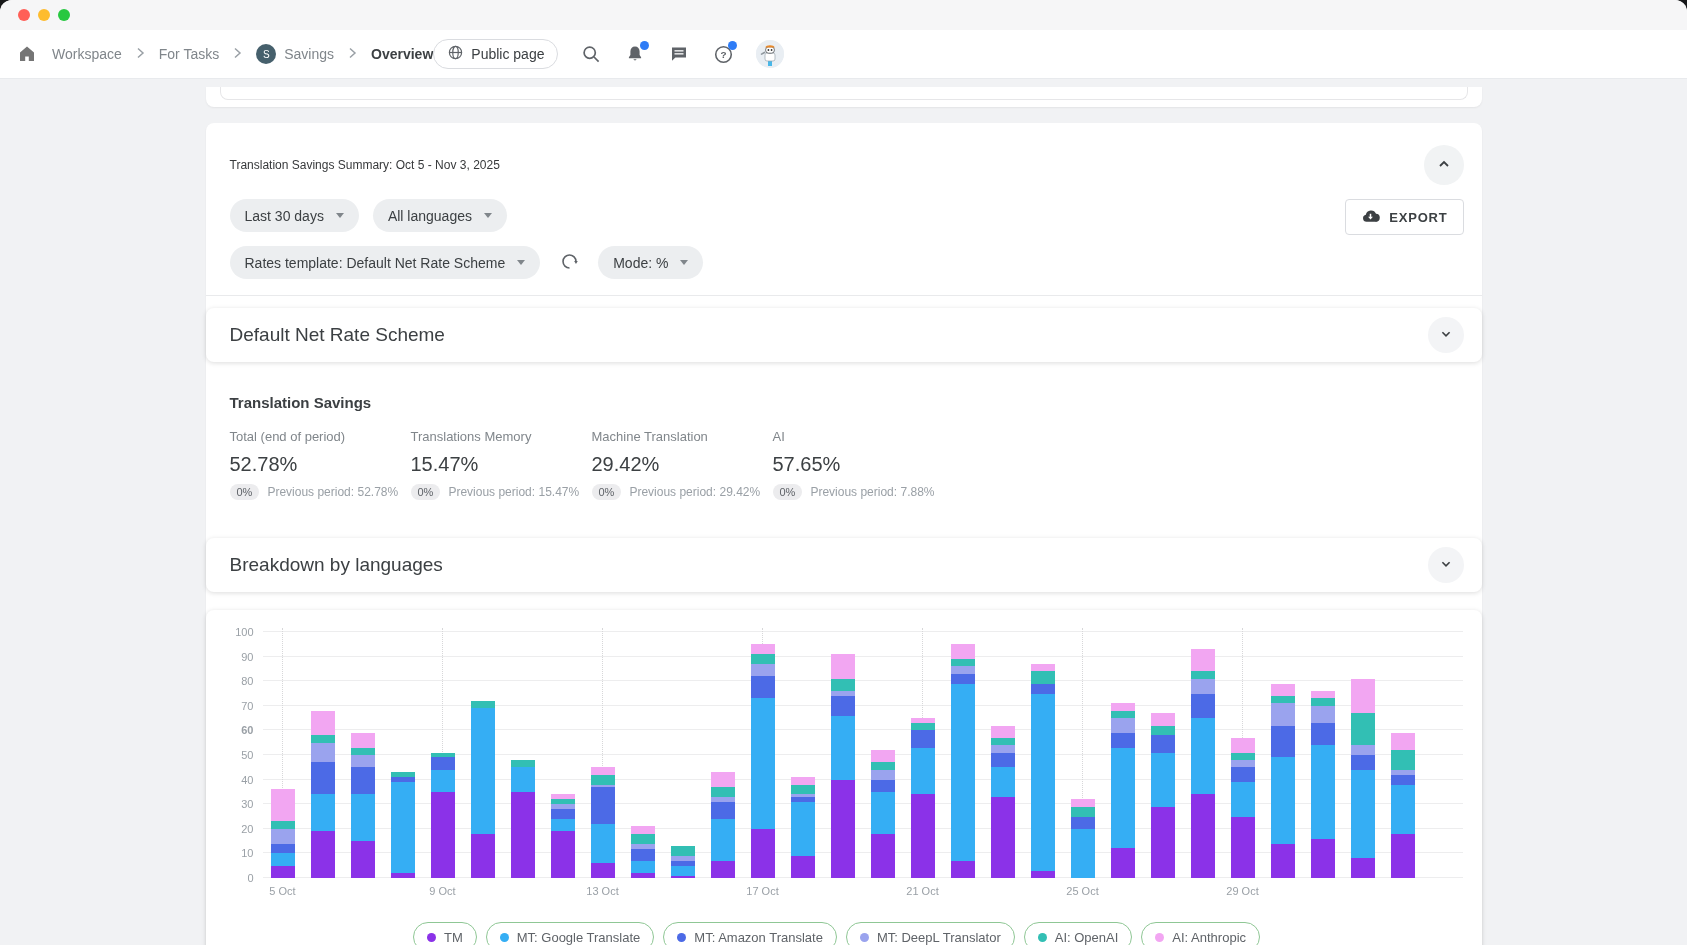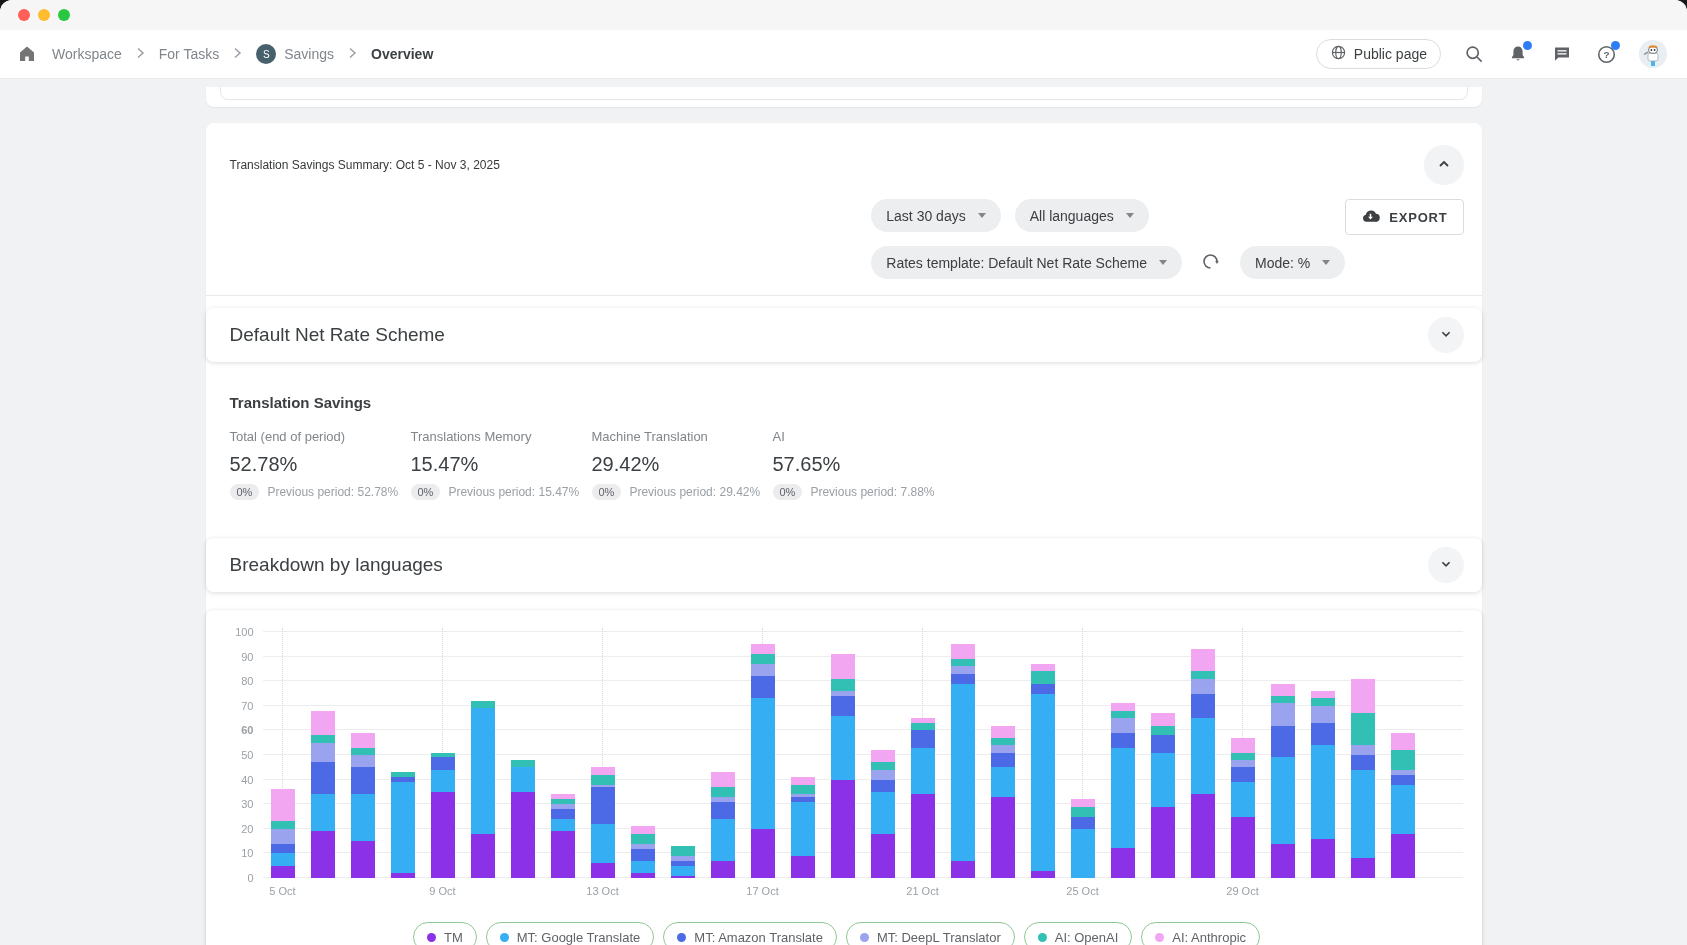--- a/index.html
+++ b/index.html
@@ -3,21 +3,21 @@
 <meta charset="utf-8">
 <style>
   html,body{margin:0;padding:0;width:1687px;height:945px;background:#17181a;overflow:hidden;
     font-family:"Liberation Sans",sans-serif;-webkit-font-smoothing:antialiased;}
   .window{position:absolute;inset:0;border-radius:12px 12px 0 0;overflow:hidden;background:#f1f2f4;}
   
   .titlebar{height:30px;background:#f6f6f7;display:flex;align-items:center;padding-left:18px;gap:8px;}
   .tl{width:12px;height:12px;border-radius:50%;}
   
   .navbar{height:48px;background:#fff;border-bottom:1px solid #e8eaed;display:flex;align-items:center;
-    padding:0 20px 0 16px;justify-content:space-between;}
+    padding:0 20px 0 16px;}
   .crumbs{display:flex;align-items:center;gap:14px;font-size:14px;color:#80868b;}
   .crumb{display:flex;align-items:center;gap:8px;cursor:pointer;}
   .crumb.current{color:#3c4043;font-weight:bold;}
   .crumb-avatar{width:20px;height:20px;border-radius:50%;background:#46606c;color:#fff;font-size:10px;
     display:flex;align-items:center;justify-content:center;}
   .nav-right{display:flex;align-items:center;gap:22px;}
   .pill-btn{display:flex;align-items:center;gap:7px;height:30px;padding:0 13px;border:1px solid #dadce0;
     border-radius:15px;background:#fff;font-size:14px;color:#3c4043;cursor:pointer;}
   .nav-ic{position:relative;width:22px;height:22px;display:flex;align-items:center;justify-content:center;cursor:pointer;}
   .dot-badge{position:absolute;top:-2px;right:-3px;width:9px;height:9px;border-radius:50%;background:#2e7cf6;}
@@ -28,21 +28,21 @@
   .partial-card{margin-top:8px;height:20px;background:#fff;border-radius:0 0 8px 8px;
     box-shadow:0 1px 2px rgba(0,0,0,.06);padding:0 14px;}
   .partial-inner{height:12px;border:1px solid #e6e6e8;border-top:none;border-radius:0 0 8px 8px;}
   .card{margin-top:16px;background:#fff;border-radius:8px;box-shadow:0 1px 2px rgba(0,0,0,.07);
     padding-bottom:40px;}
   .card-head{display:flex;align-items:center;justify-content:space-between;padding:22px 18px 0 24px;}
   .card-title{font-size:12px;color:#37393b;font-weight:500;}
   .round-btn{width:40px;height:40px;border-radius:50%;background:#f1f3f4;border:none;display:flex;
     align-items:center;justify-content:center;cursor:pointer;flex:none;}
   .round-btn.sm{width:36px;height:36px;background:#f3f4f6;}
-  .filters{padding:14px 18px 0 24px;display:flex;align-items:flex-start;justify-content:flex-end;}
+  .filters{padding:14px 18px 0 24px;display:flex;align-items:flex-start;justify-content:space-between;}
   .filter-rows{display:flex;flex-direction:column;gap:14px;}
   .frow{display:flex;align-items:center;gap:14px;}
   .fpill{display:flex;align-items:center;gap:12px;height:33px;padding:0 15px;background:#eceef0;
     border-radius:17px;font-size:14px;color:#3c4043;cursor:pointer;white-space:nowrap;}
   .caret{width:0;height:0;border-left:4px solid transparent;border-right:4px solid transparent;
     border-top:5px solid #80868b;}
   .icon-btn{width:30px;height:30px;border:none;background:transparent;display:flex;align-items:center;
     justify-content:center;cursor:pointer;}
   .export-btn{display:flex;align-items:center;gap:9px;height:36px;padding:0 15px;background:#fff;
     border:1px solid #dadce0;border-radius:4px;font-size:13px;font-weight:bold;letter-spacing:.8px;

